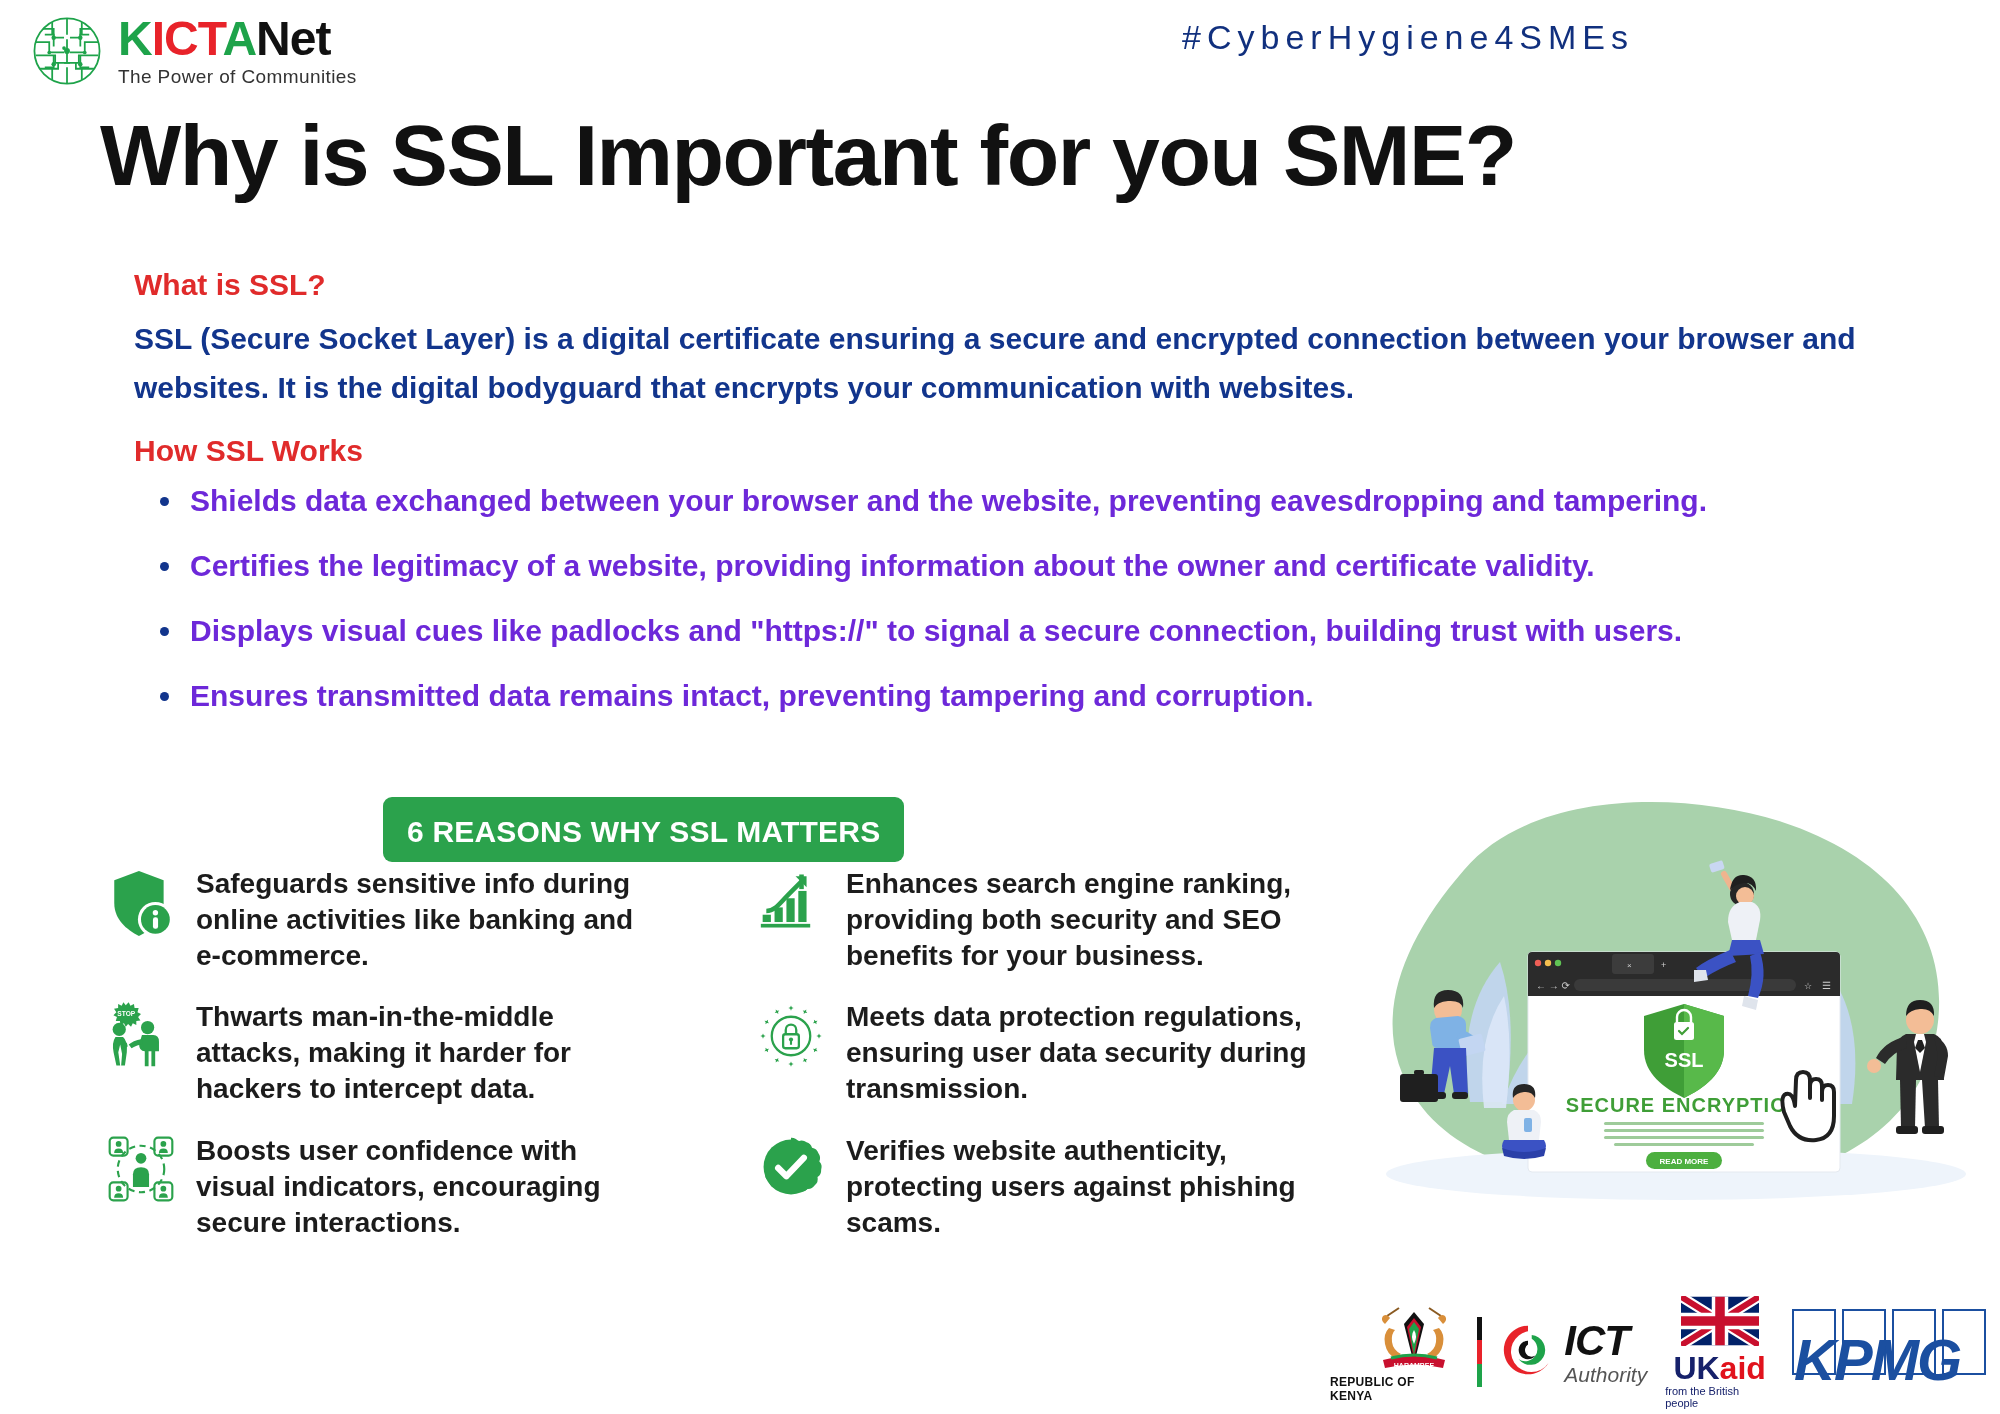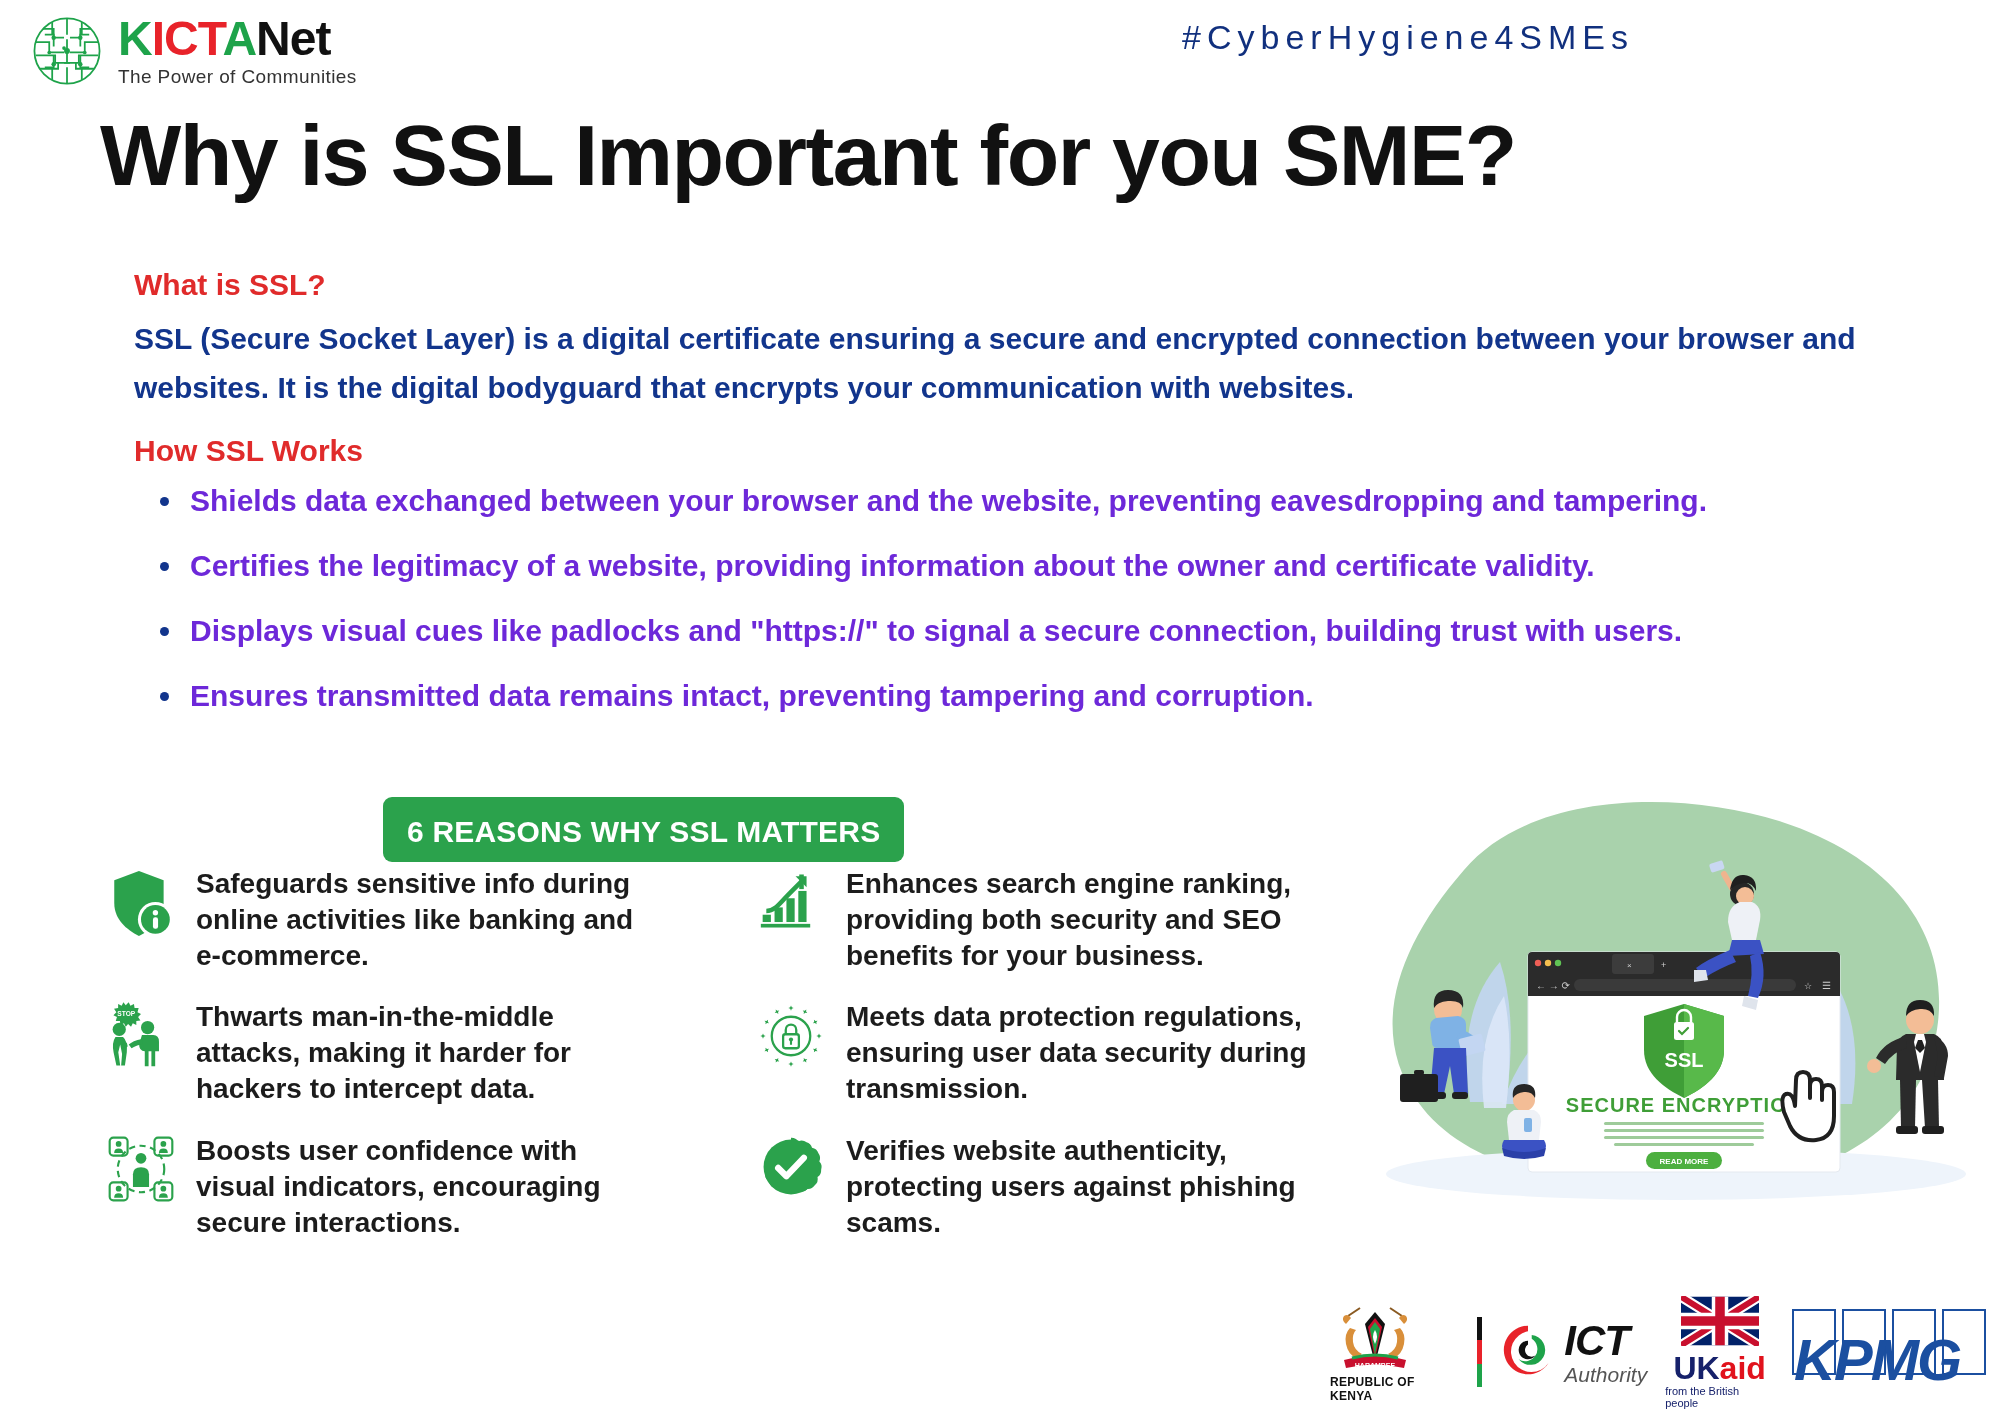--- a/index.html
+++ b/index.html
@@ -87,21 +87,21 @@
 
   
   .illus { position:absolute; left:1352px; top:782px; width:648px; height:430px; }
 
   
   .footer {
     position:absolute; left:1330px; top:1296px;
     width:660px; height:112px;
     display:flex; align-items:center; gap:18px;
   }
-  .logo-kenya { display:flex; flex-direction:column; align-items:flex-start; }
+  .logo-kenya { display:flex; flex-direction:column; align-items:flex-end; }
   .kenya-cap { font-size:12px; font-weight:bold; color:#111; letter-spacing:.3px; margin-top:1px; }
   .divider-bars { display:flex; flex-direction:column; width:5px; height:70px; }
   .divider-bars i { flex:1; display:block; }
   .db1 { background:#111; } .db2 { background:#e8232a; } .db3 { background:#1ea34a; }
   .logo-ict { display:flex; align-items:center; gap:8px; }
   .ict-text { display:flex; flex-direction:column; line-height:1; }
   .ict-main { font-size:42px; font-weight:bold; font-style:italic; color:#111; letter-spacing:-1px; }
   .ict-sub { font-size:21px; font-style:italic; color:#555; text-align:center; margin-top:2px; }
   .logo-ukaid { display:flex; flex-direction:column; align-items:center; }
   .ukaid-word { font-size:32px; font-weight:bold; line-height:1; margin-top:2px; }

